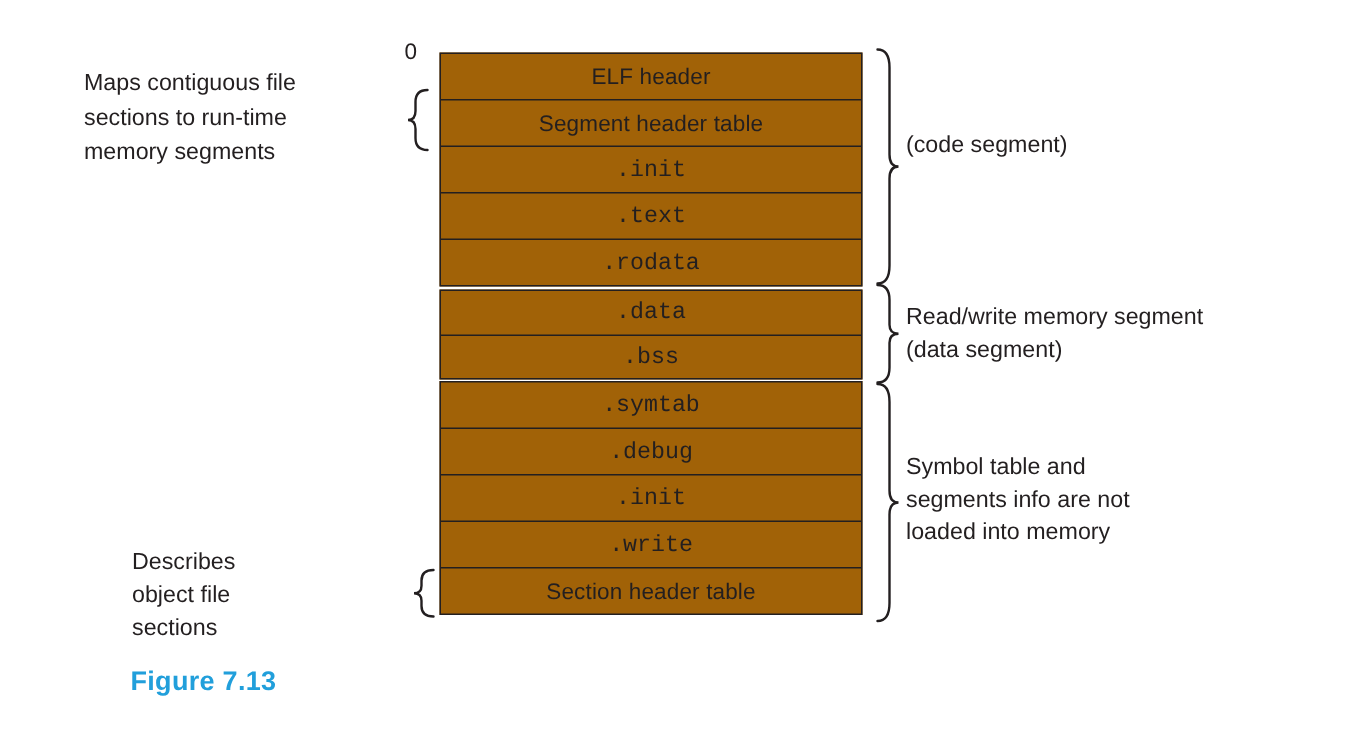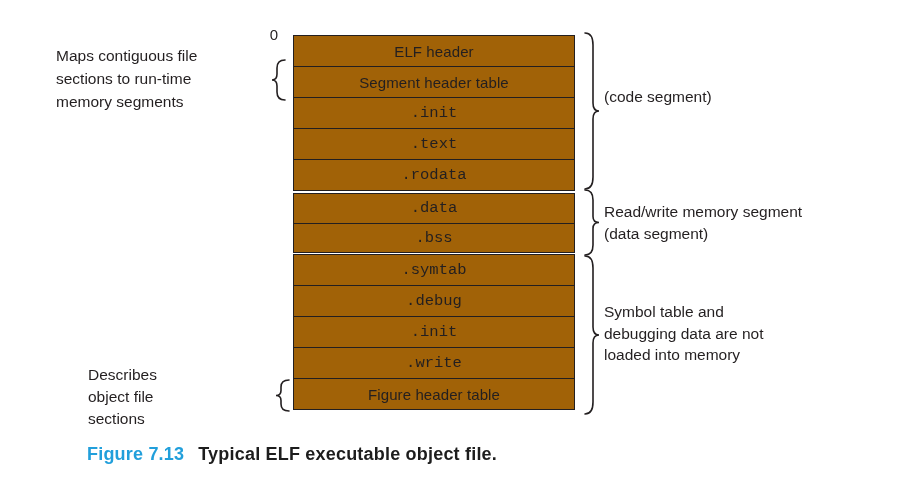--- a/index.html
+++ b/index.html
@@ -76,21 +76,21 @@
   <div class="group" style="top:193px; height:60px;">
     <div class="row mono">.data</div>
     <div class="row mono">.bss</div>
   </div>
 
   <div class="group" style="top:254px; height:156px;">
     <div class="row mono">.symtab</div>
     <div class="row mono">.debug</div>
     <div class="row mono">.init</div>
     <div class="row mono">.write</div>
-    <div class="row sans">Figure header table</div>
+    <div class="row sans">Section header table</div>
   </div>
 
   <svg class="brace" style="left:584px; top:32px;" width="16" height="158" viewBox="0 0 16 158">
     <path d="M 1 1 Q 9 1 9 13 L 9 71 Q 9 79 15 79 Q 9 79 9 87 L 9 145 Q 9 157 1 157"></path>
   </svg>
 
   <svg class="brace" style="left:584px; top:189px;" width="16" height="67" viewBox="0 0 16 67">
     <path d="M 1 1 Q 9 1 9 11 L 9 27.5 Q 9 33.5 15 33.5 Q 9 33.5 9 39.5 L 9 56 Q 9 66 1 66"></path>
   </svg>
 
@@ -102,22 +102,21 @@
     <div class="ln">(code segment)</div>
   </div>
 
   <div class="ann annR" style="left:604px; top:201px;">
     <div class="ln">Read/write memory segment</div>
     <div class="ln">(data segment)</div>
   </div>
 
   <div class="ann annR" style="left:604px; top:301px;">
     <div class="ln">Symbol table and</div>
-    <div class="ln">debugging data are not</div>
+    <div class="ln">segments info are not</div>
     <div class="ln">loaded into memory</div>
   </div>
 
-  <div class="caption" style="left:87px; top:444px;">
+  <div class="caption" style="left:87px; top:444px;gap:47px;">
     <span class="fig-label">Figure 7.13</span>
-    <span class="fig-title">Typical ELF executable object file.</span>
   </div>
 
 </div>
 
 </body></html>

